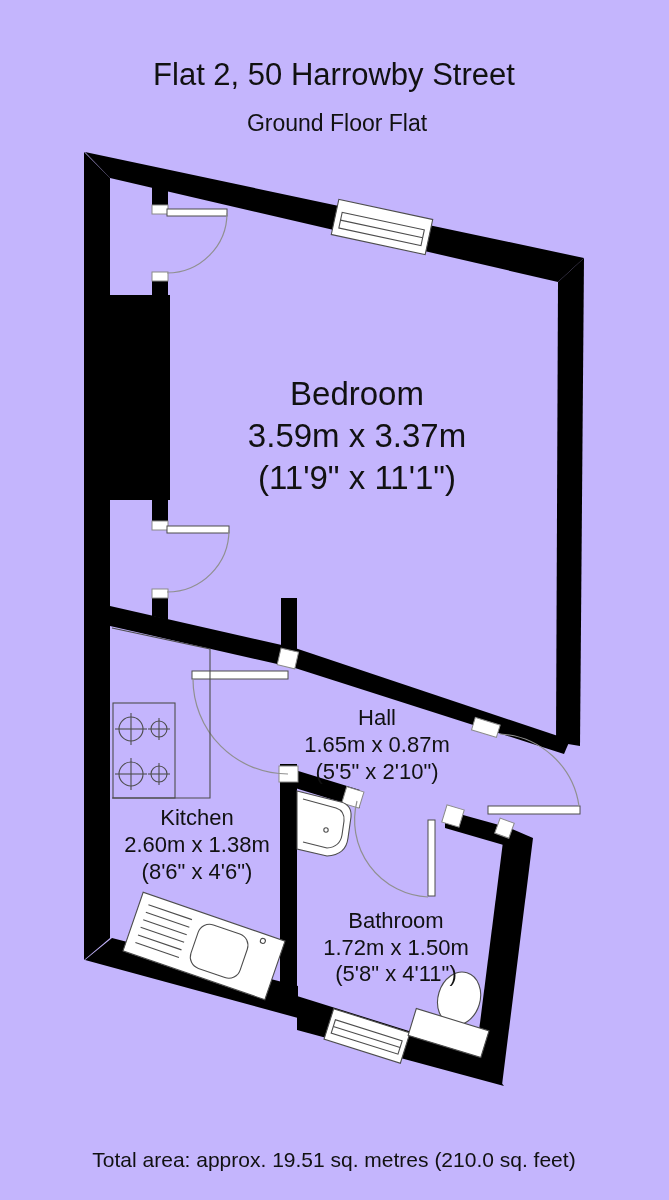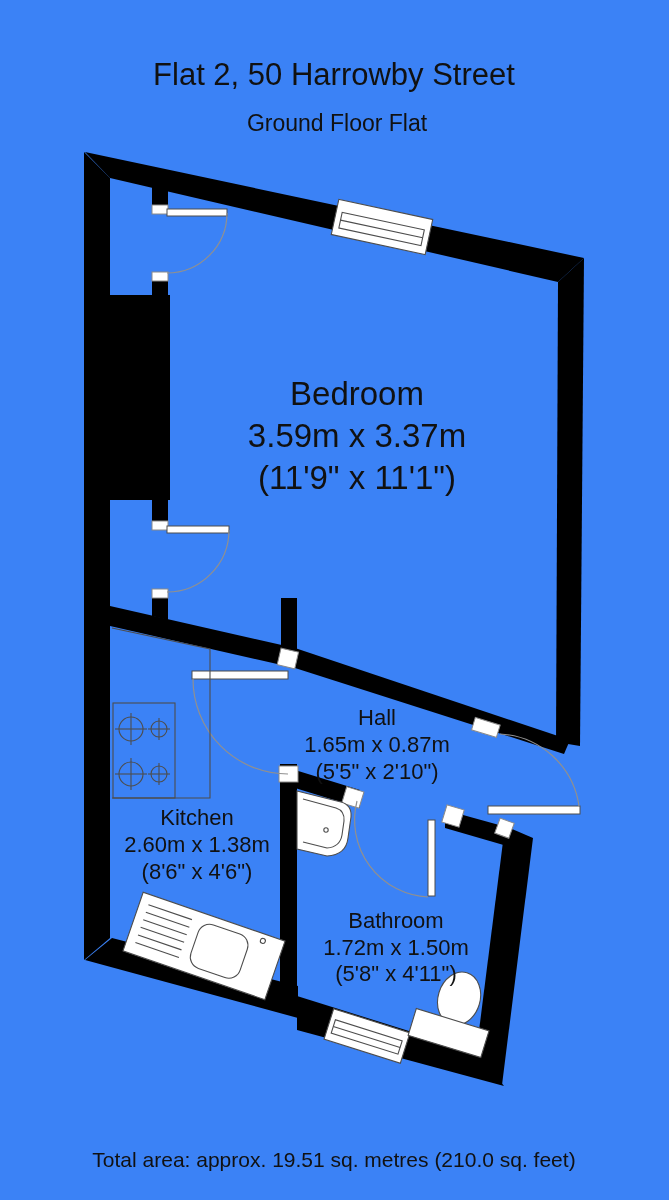--- a/index.html
+++ b/index.html
@@ -1,16 +1,16 @@
 <!DOCTYPE html>
 <html><head>
 <meta charset="utf-8">
 <style>
   html,body{margin:0;padding:0;background:#ffffff;}
-  .page{position:relative;width:669px;height:1200px;background:#3b82f6;overflow:hidden;
+  .page{position:relative;width:669px;height:1200px;background:#c4b5fd;overflow:hidden;
         font-family:"Liberation Sans",sans-serif;text-align:right;}
   svg text{fill:#111111;}
   .t-title{font-size:31px;}
   .t-sub{font-size:23px;}
   .t-room-lg{font-size:33px;}
   .t-room-sm{font-size:22px;}
   .t-footer{font-size:21px;}
   .wall{fill:#000000;stroke:none;}
   .jamb{fill:#ffffff;stroke:#8a8a8a;stroke-width:1;}
   .fix{fill:none;stroke:#4d4d4d;stroke-width:1.1;}

